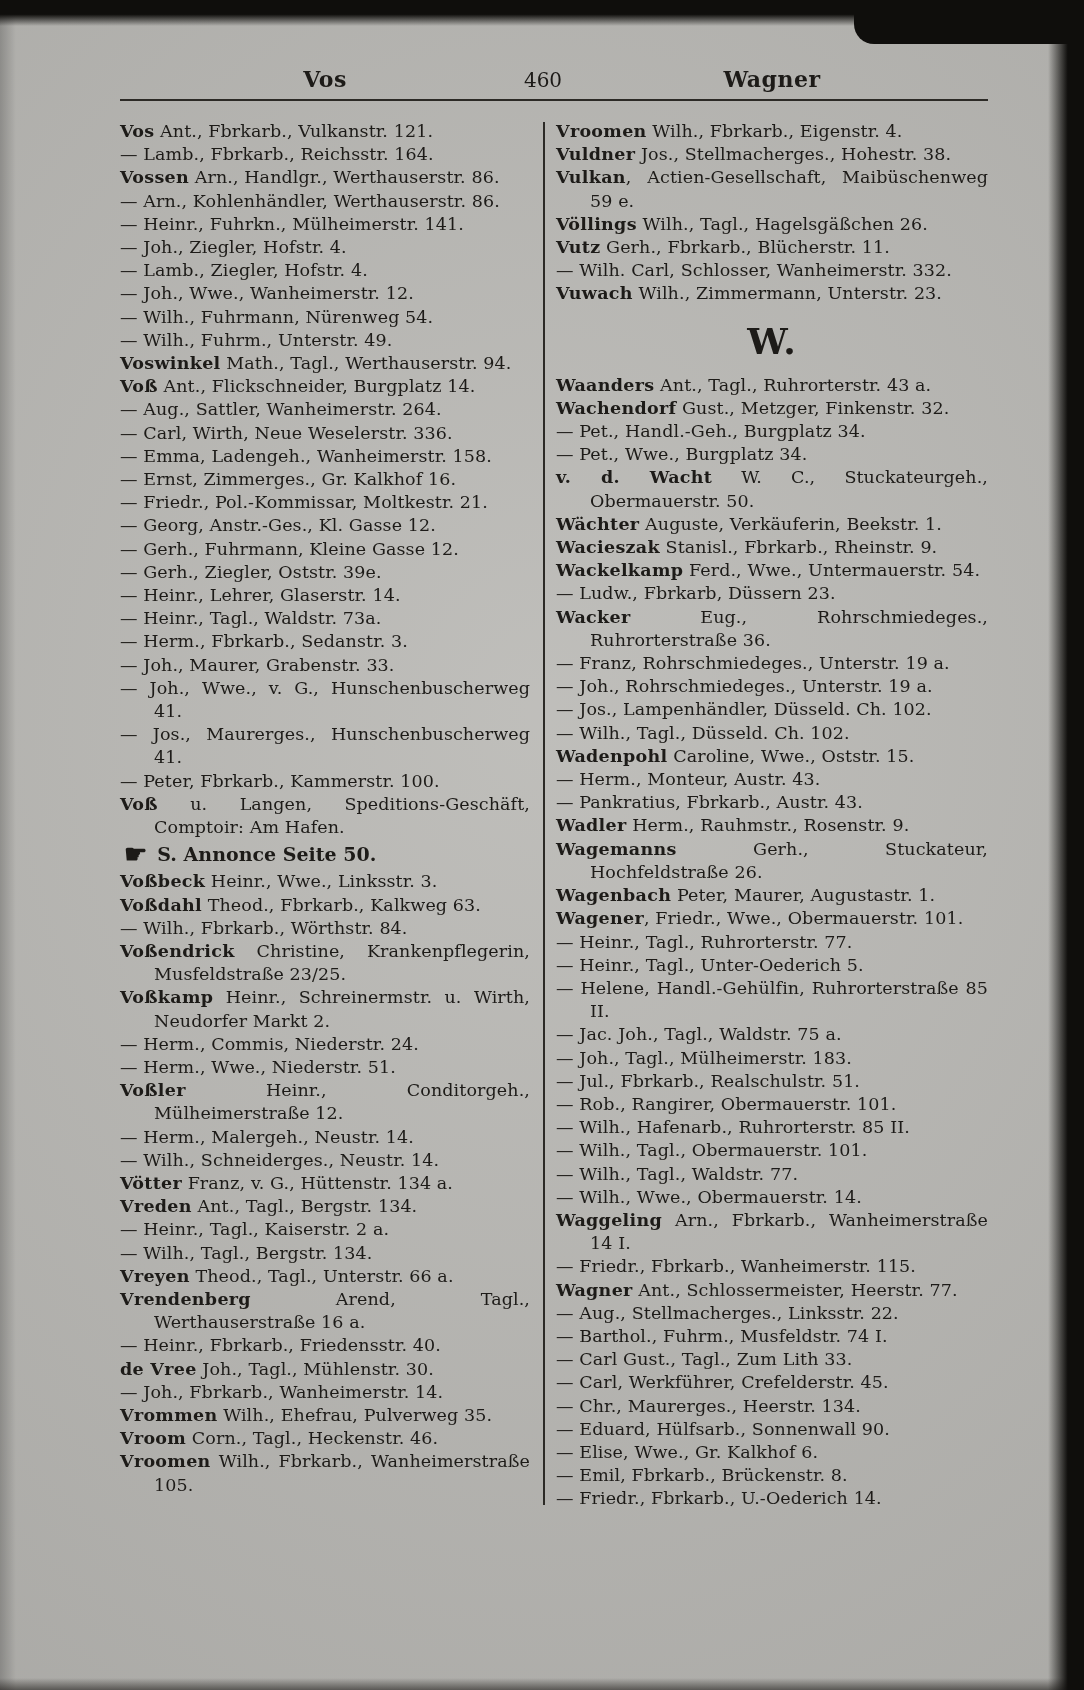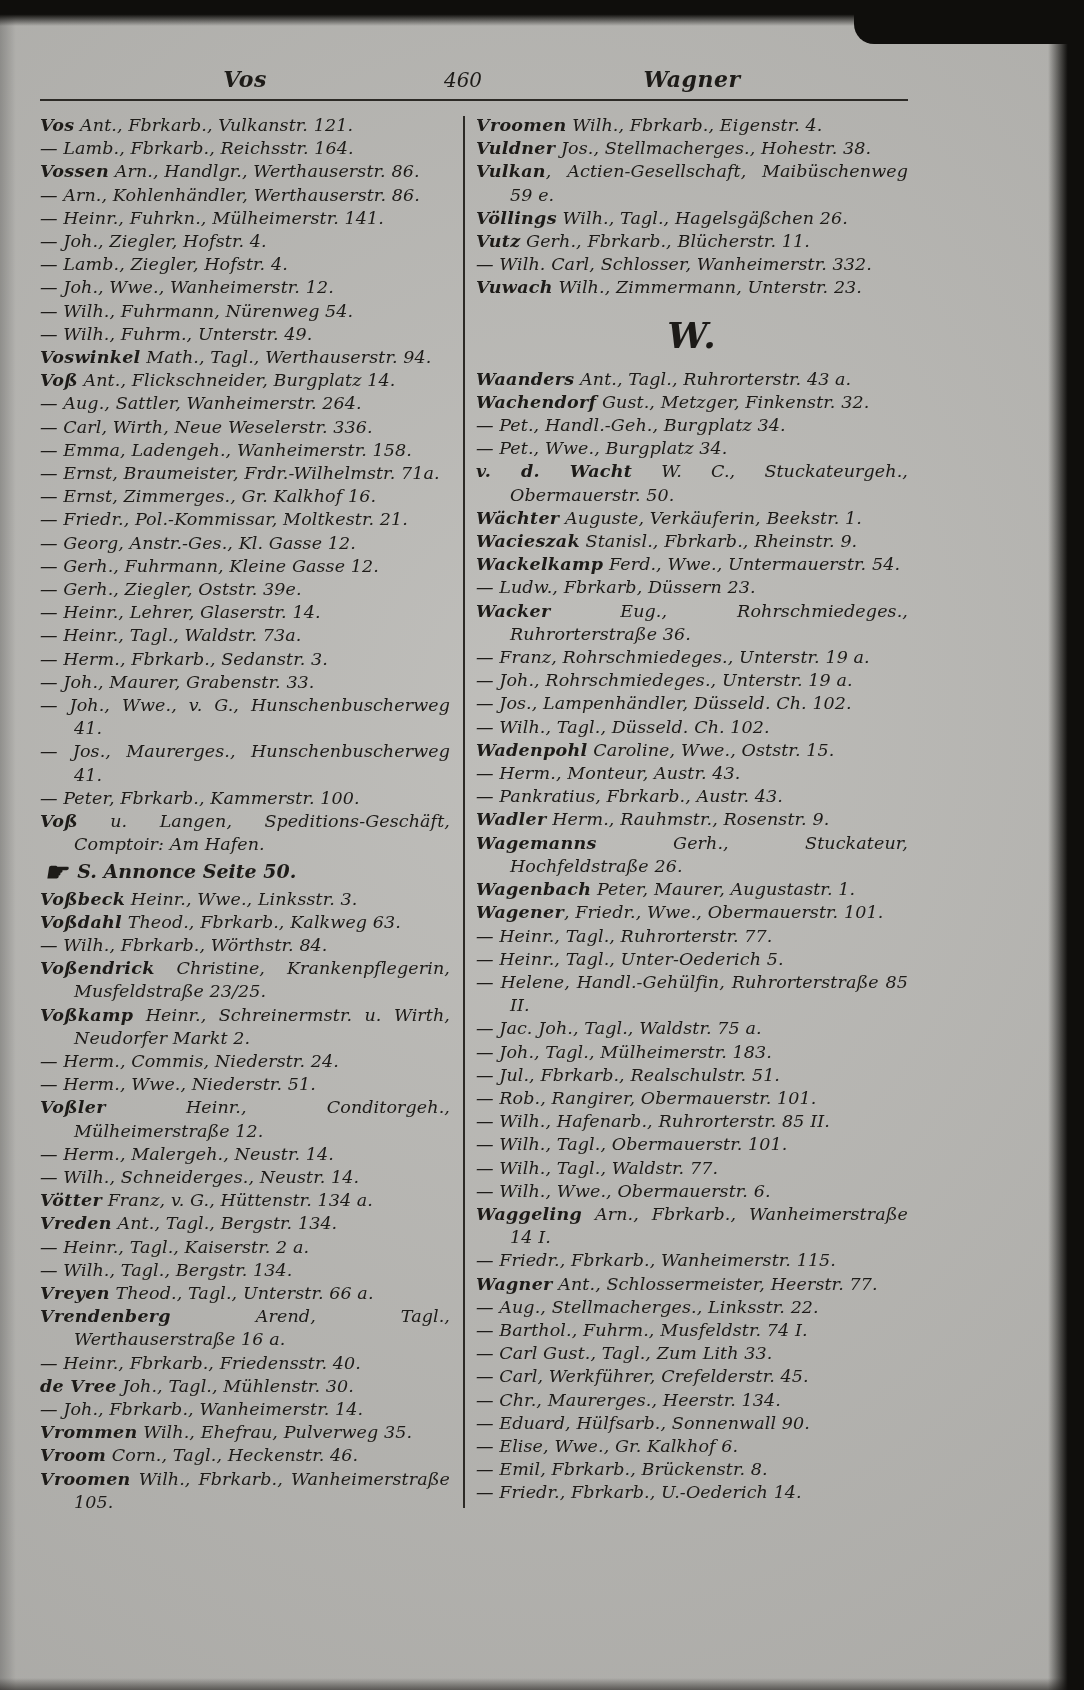--- a/index.html
+++ b/index.html
@@ -22,35 +22,35 @@
                  background:linear-gradient(to bottom, var(--edge,#0f0e0c) 55%, rgba(15,14,12,0)); }
   .edge-top-right { position:absolute; top:0; right:0; width:230px; height:44px;
                  background:var(--edge,#0f0e0c); border-bottom-left-radius:20px; }
   .edge-right  { position:absolute; top:0; right:0; width:36px; height:100%;
                  background:linear-gradient(to right, rgba(15,14,12,0), var(--edge,#0f0e0c) 55%); }
   .edge-left   { position:absolute; top:0; left:0; width:16px; height:100%;
                  background:linear-gradient(to right, rgba(0,0,0,0.20), rgba(0,0,0,0)); }
   .edge-bottom { position:absolute; bottom:0; left:0; width:100%; height:12px;
                  background:linear-gradient(to top, rgba(20,18,15,0.55), rgba(20,18,15,0)); }
 
-  .page { position:absolute; left:0; top:0; width:1084px; padding:66px 0 0 40px;font-style:italic; }
+  .page { position:absolute; left:0; top:0; width:1084px; padding:66px 0 0 120px; }
   .content { width:868px; }
 
   .header {
     display:grid;
     grid-template-columns:410px 26px 432px;
     align-items:baseline;
     font-size:22px;
   }
   .header .hl, .header .hr { font-weight:bold; text-align:center; letter-spacing:0.5px; }
   .header .pn { justify-self:center; white-space:nowrap; font-weight:normal; font-size:20px; }
 
   .rule { margin-top:7px; height:2px; background:var(--rule,#2c2a26); }
 
-  .cols { display:flex; margin-top:13px; }
+  .cols { display:flex; margin-top:19px; }
   .col-left  { width:410px; }
   .col-right { width:432px; }
   .divider { width:26px; position:relative; align-self:stretch; }
   .divider::before {
     content:""; position:absolute; left:50%; top:2px; bottom:6px; width:2px;
     background:var(--rule,#2c2a26);
   }
 
   .entry {
     font-size:17.5px; line-height:23.2px;
@@ -99,21 +99,20 @@
             <div class="entry">— Joh., Ziegler, Hofstr. 4.</div>
             <div class="entry">— Lamb., Ziegler, Hofstr. 4.</div>
             <div class="entry">— Joh., Wwe., Wanheimerstr. 12.</div>
             <div class="entry">— Wilh., Fuhrmann, Nürenweg 54.</div>
             <div class="entry">— Wilh., Fuhrm., Unterstr. 49.</div>
             <div class="entry"><b class="hw">Voswinkel</b> Math., Tagl., Werthauserstr. 94.</div>
             <div class="entry"><b class="hw">Voß</b> Ant., Flickschneider, Burgplatz 14.</div>
             <div class="entry">— Aug., Sattler, Wanheimerstr. 264.</div>
             <div class="entry">— Carl, Wirth, Neue Weselerstr. 336.</div>
             <div class="entry">— Emma, Ladengeh., Wanheimerstr. 158.</div>
-            <div class="entry">— Ernst, Braumeister, Frdr.-Wilhelmstr. 71a.</div>
             <div class="entry">— Ernst, Zimmerges., Gr. Kalkhof 16.</div>
             <div class="entry">— Friedr., Pol.-Kommissar, Moltkestr. 21.</div>
             <div class="entry">— Georg, Anstr.-Ges., Kl. Gasse 12.</div>
             <div class="entry">— Gerh., Fuhrmann, Kleine Gasse 12.</div>
             <div class="entry">— Gerh., Ziegler, Oststr. 39e.</div>
             <div class="entry">— Heinr., Lehrer, Glaserstr. 14.</div>
             <div class="entry">— Heinr., Tagl., Waldstr. 73a.</div>
             <div class="entry">— Herm., Fbrkarb., Sedanstr. 3.</div>
             <div class="entry">— Joh., Maurer, Grabenstr. 33.</div>
             <div class="entry">— Joh., Wwe., v. G., Hunschenbuscherweg 41.</div>
@@ -181,21 +180,21 @@
             <div class="entry">— Heinr., Tagl., Ruhrorterstr. 77.</div>
             <div class="entry">— Heinr., Tagl., Unter-Oederich 5.</div>
             <div class="entry">— Helene, Handl.-Gehülfin, Ruhrorterstraße 85 II.</div>
             <div class="entry">— Jac. Joh., Tagl., Waldstr. 75 a.</div>
             <div class="entry">— Joh., Tagl., Mülheimerstr. 183.</div>
             <div class="entry">— Jul., Fbrkarb., Realschulstr. 51.</div>
             <div class="entry">— Rob., Rangirer, Obermauerstr. 101.</div>
             <div class="entry">— Wilh., Hafenarb., Ruhrorterstr. 85 II.</div>
             <div class="entry">— Wilh., Tagl., Obermauerstr. 101.</div>
             <div class="entry">— Wilh., Tagl., Waldstr. 77.</div>
-            <div class="entry">— Wilh., Wwe., Obermauerstr. 6.</div>
+            <div class="entry">— Wilh., Wwe., Obermauerstr. 14.</div>
             <div class="entry"><b class="hw">Waggeling</b> Arn., Fbrkarb., Wanheimerstraße 14 I.</div>
             <div class="entry">— Friedr., Fbrkarb., Wanheimerstr. 115.</div>
             <div class="entry"><b class="hw">Wagner</b> Ant., Schlossermeister, Heerstr. 77.</div>
             <div class="entry">— Aug., Stellmacherges., Linksstr. 22.</div>
             <div class="entry">— Barthol., Fuhrm., Musfeldstr. 74 I.</div>
             <div class="entry">— Carl Gust., Tagl., Zum Lith 33.</div>
             <div class="entry">— Carl, Werkführer, Crefelderstr. 45.</div>
             <div class="entry">— Chr., Maurerges., Heerstr. 134.</div>
             <div class="entry">— Eduard, Hülfsarb., Sonnenwall 90.</div>
             <div class="entry">— Elise, Wwe., Gr. Kalkhof 6.</div>

